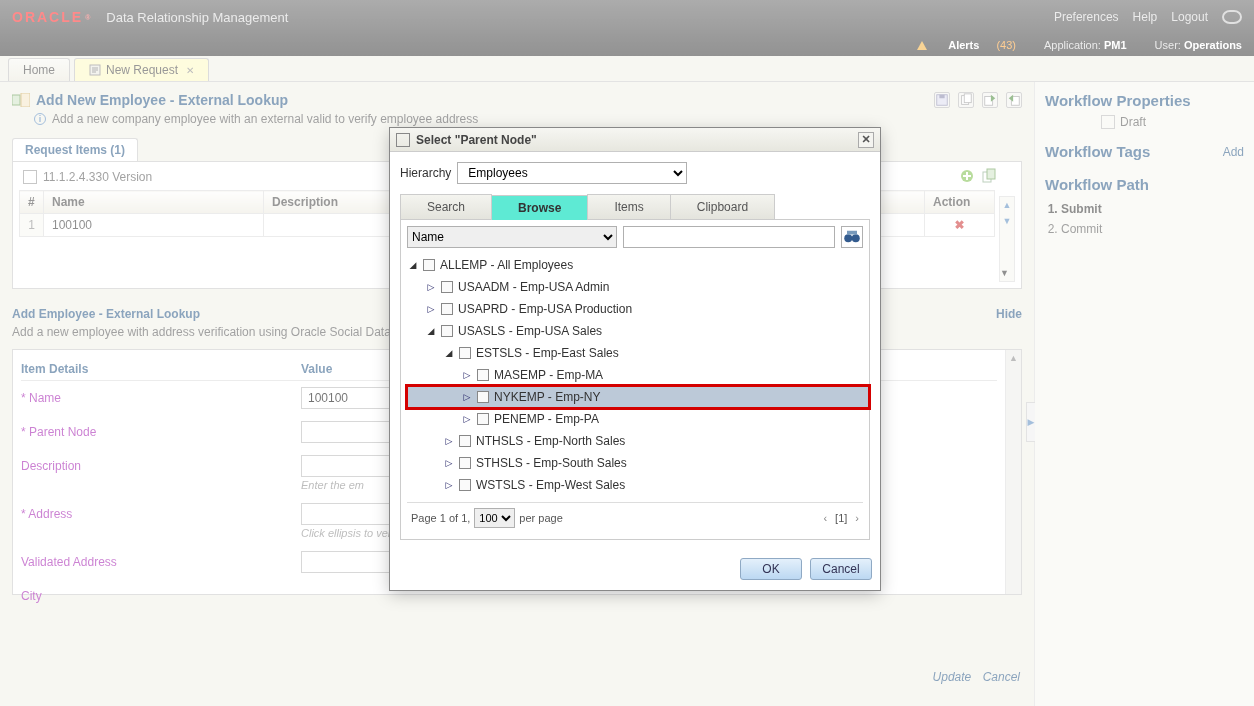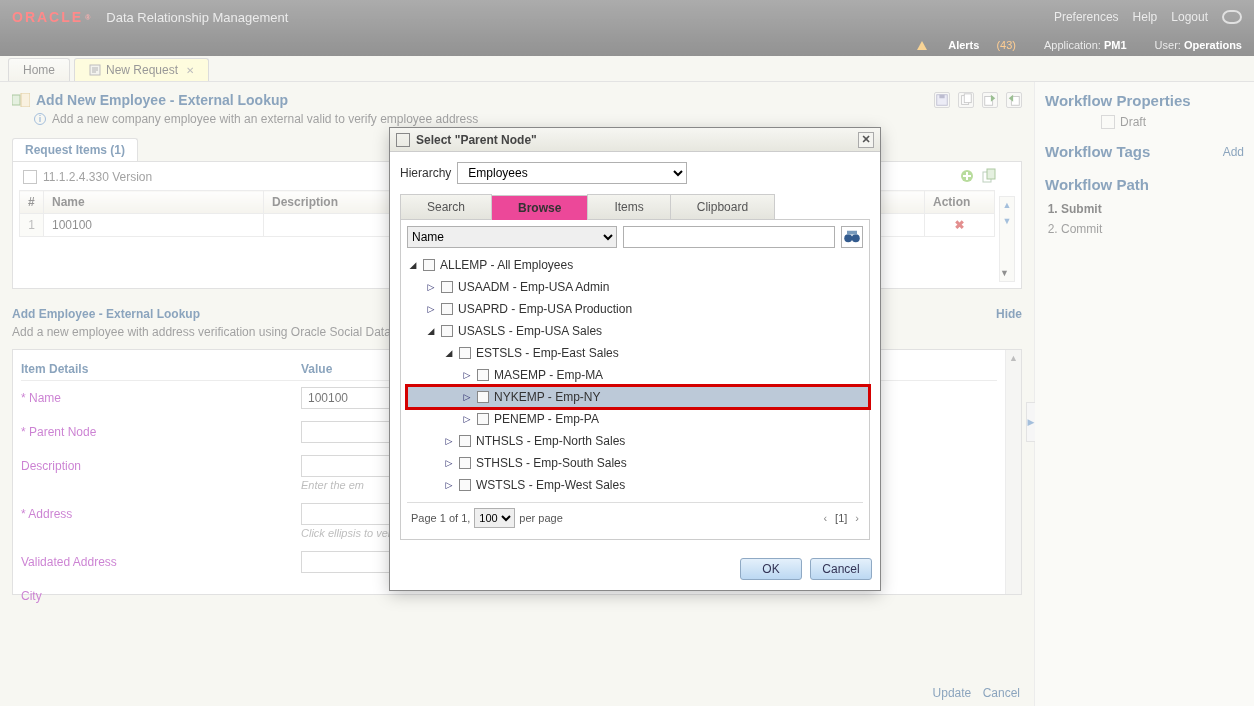--- a/index.html
+++ b/index.html
@@ -87,21 +87,21 @@
   .form-hdr{font-weight:bold;color:var(--blue-link);border-bottom:1px solid #ddd;padding:4px 0;}
   .form-label{padding:10px 0 4px;color:#a21caf;}
   .form-input{padding:6px 0;}
   .form-input input{width:260px;height:22px;border:1px solid #b8b8b8;padding:2px 6px;font-family:inherit;font-size:12px;}
   .form-hint{font-style:italic;color:#888;font-size:11px;margin-top:2px;}
   .form-ellipsis{display:inline-flex;width:22px;height:22px;border:1px solid #b8b8b8;align-items:center;justify-content:center;margin-left:-1px;vertical-align:top;}
 
   .detail-scroll{position:absolute;right:0;width:16px;background:#ededea;border-left:1px solid #ddd;}
   .detail-scroll .arrow{height:16px;display:flex;align-items:center;justify-content:center;color:#888;font-size:9px;}
 
-  .bottom-actions{position:absolute;right:14px;bottom:6px;}
+  .bottom-actions{position:absolute;right:14px;bottom:22px;font-style:italic;}
   .bottom-actions a{color:var(--blue-link);text-decoration:none;margin-left:8px;}
 
   
   .right-pane h3{margin:0 0 6px;font-size:15px;color:var(--blue-link);}
   .right-pane .draft{display:flex;align-items:flex-end;color:#555;margin:2px 0 14px 8px;padding-left:48px;}
   .right-pane .draft .ic{width:14px;height:14px;border:1px solid #bbb;margin-right:5px;}
   .right-pane .tags-row{display:flex;align-items:center;margin-bottom:16px;}
   .right-pane .tags-row a{margin-left:auto;color:var(--blue-link);text-decoration:none;}
   .right-pane ol{margin:4px 0 0 16px;padding:0;line-height:1.7;color:#555;}
   .right-pane ol li.bold{font-weight:bold;color:#333;}
@@ -116,21 +116,21 @@
   .dlg-title .ic{width:14px;height:14px;border:1px solid #888;margin-right:6px;}
   .dlg-title .close{margin-left:auto;width:16px;height:16px;border:1px solid #aaa;display:flex;align-items:center;justify-content:center;font-size:11px;color:#555;background:#f4f4f0;}
   .dlg-body{padding:10px;}
   .dlg-row{display:flex;align-items:center;margin-bottom:10px;}
   .dlg-row label{margin-right:6px;}
   .dlg-row select,.dlg-row input{height:22px;border:1px solid #b0b0b0;font:inherit;padding:2px 6px;background:#fff;}
   .dlg-row select{width:230px;}
 
   .dlg-tabs{display:flex;border-bottom:1px solid #ccc;}
   .dlg-tab{flex:none;padding:5px 26px;border:1px solid #ccc;border-bottom:none;background:linear-gradient(#f4f4ef,#e4e4dd);margin-right:-1px;color:#555;}
-  .dlg-tab.active{background:#ec4899;font-weight:bold;color:#333;position:relative;top:1px;}
+  .dlg-tab.active{background:#5eead4;font-weight:bold;color:#333;position:relative;top:1px;}
   .dlg-tabpanel{border:1px solid #ccc;border-top:none;padding:6px;}
 
   .search-row{display:flex;gap:6px;margin-bottom:4px;}
   .search-row select{width:210px;height:22px;border:1px solid #b0b0b0;font:inherit;}
   .search-row input{flex:1;height:22px;border:1px solid #b0b0b0;font:inherit;padding:2px 4px;}
   .search-row .bin{width:22px;height:22px;border:1px solid #b0b0b0;display:flex;align-items:center;justify-content:center;}
 
   .tree{font-size:12px;line-height:20px;padding:2px 0;}
   .tree-row{display:flex;align-items:center;padding:1px 0;white-space:nowrap;}
   .tree-row.sel{background:var(--tree-selected);}

